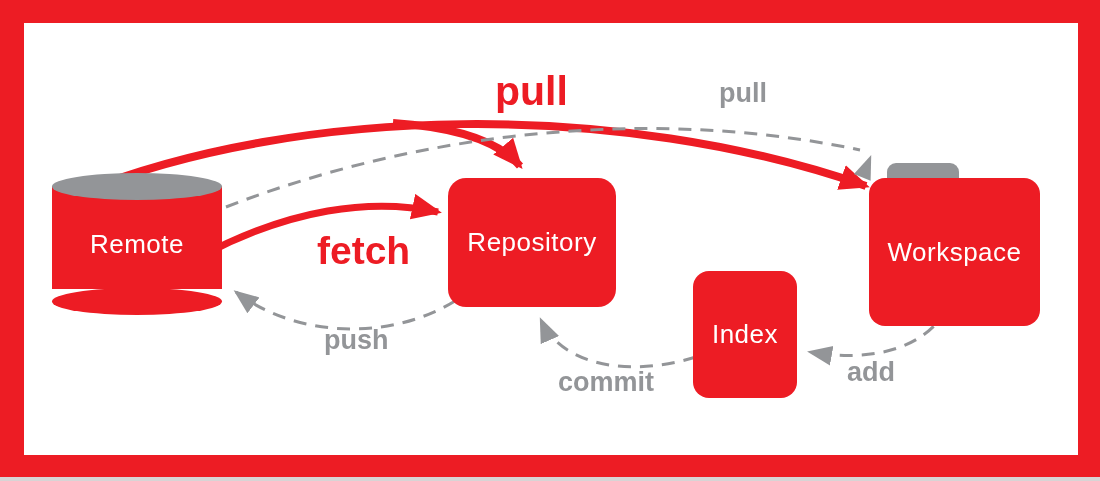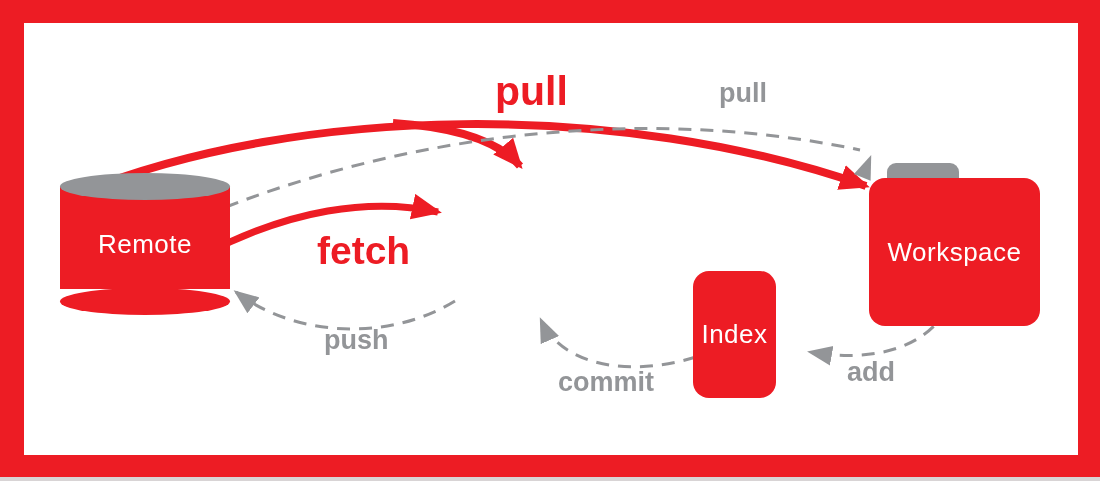--- a/index.html
+++ b/index.html
@@ -17,27 +17,27 @@
   .arrow-layer{position:absolute;left:0;top:0;width:1100px;height:481px;z-index:2;pointer-events:none;}
 
   .node{position:absolute;z-index:3;}
   .node-label{
     position:absolute;left:0;top:0;right:0;bottom:0;
     display:flex;align-items:center;justify-content:center;
     color:#ffffff;font-size:26px;font-weight:400;letter-spacing:0.5px;
   }
   .rect-node{background:#ED1C24;}
   .repository-node{left:448px;top:178px;width:168px;height:129px;border-radius:18px;}
-  .index-node{left:693px;top:271px;width:83px;height:127px;border-radius:16px;}
+  .index-node{left:693px;top:271px;width:104px;height:127px;border-radius:16px;}
   .workspace-node{left:869px;top:178px;width:171px;height:148px;border-radius:16px;}
   .workspace-tab{
     position:absolute;left:887px;top:163px;width:72px;height:26px;
     background:#939598;border-radius:9px 9px 0 0;z-index:2;
   }
-  .cylinder-node{left:52px;top:173px;width:170px;height:142px;margin-left:8px;}
+  .cylinder-node{left:52px;top:173px;width:170px;height:142px;}
   .cyl-top{position:absolute;left:0;top:0;width:170px;height:27px;border-radius:50%;background:#939598;}
   .cyl-body{position:absolute;left:0;top:13px;width:170px;height:103px;background:#ED1C24;}
   .cyl-bottom{position:absolute;left:0;top:115px;width:170px;height:27px;border-radius:50%;background:#ED1C24;}
 
   .edge-label{position:absolute;z-index:4;font-weight:bold;color:#939598;white-space:nowrap;}
   .lbl-pull{left:488px;top:68px;font-size:41px;color:#ED1C24;margin-left:7px;}
   .lbl-clone{left:719px;top:78px;font-size:27px;}
   .lbl-fetch{left:317px;top:229px;font-size:39px;color:#ED1C24;}
   .lbl-push{left:324px;top:325px;font-size:27px;}
   .lbl-commit{left:558px;top:367px;font-size:27px;}
@@ -82,20 +82,23 @@
 
   <div class="workspace-tab"></div>
 
   <div class="node cylinder-node">
     <div class="cyl-bottom"></div>
     <div class="cyl-body"></div>
     <div class="cyl-top"></div>
     <div class="node-label">Remote</div>
   </div>
 
+  <div class="node rect-node repository-node">
+    <div class="node-label">Repository</div>
+  </div>
 
   <div class="node rect-node index-node">
     <div class="node-label">Index</div>
   </div>
 
   <div class="node rect-node workspace-node">
     <div class="node-label">Workspace</div>
   </div>
 
   <div class="edge-label lbl-pull">pull</div>

